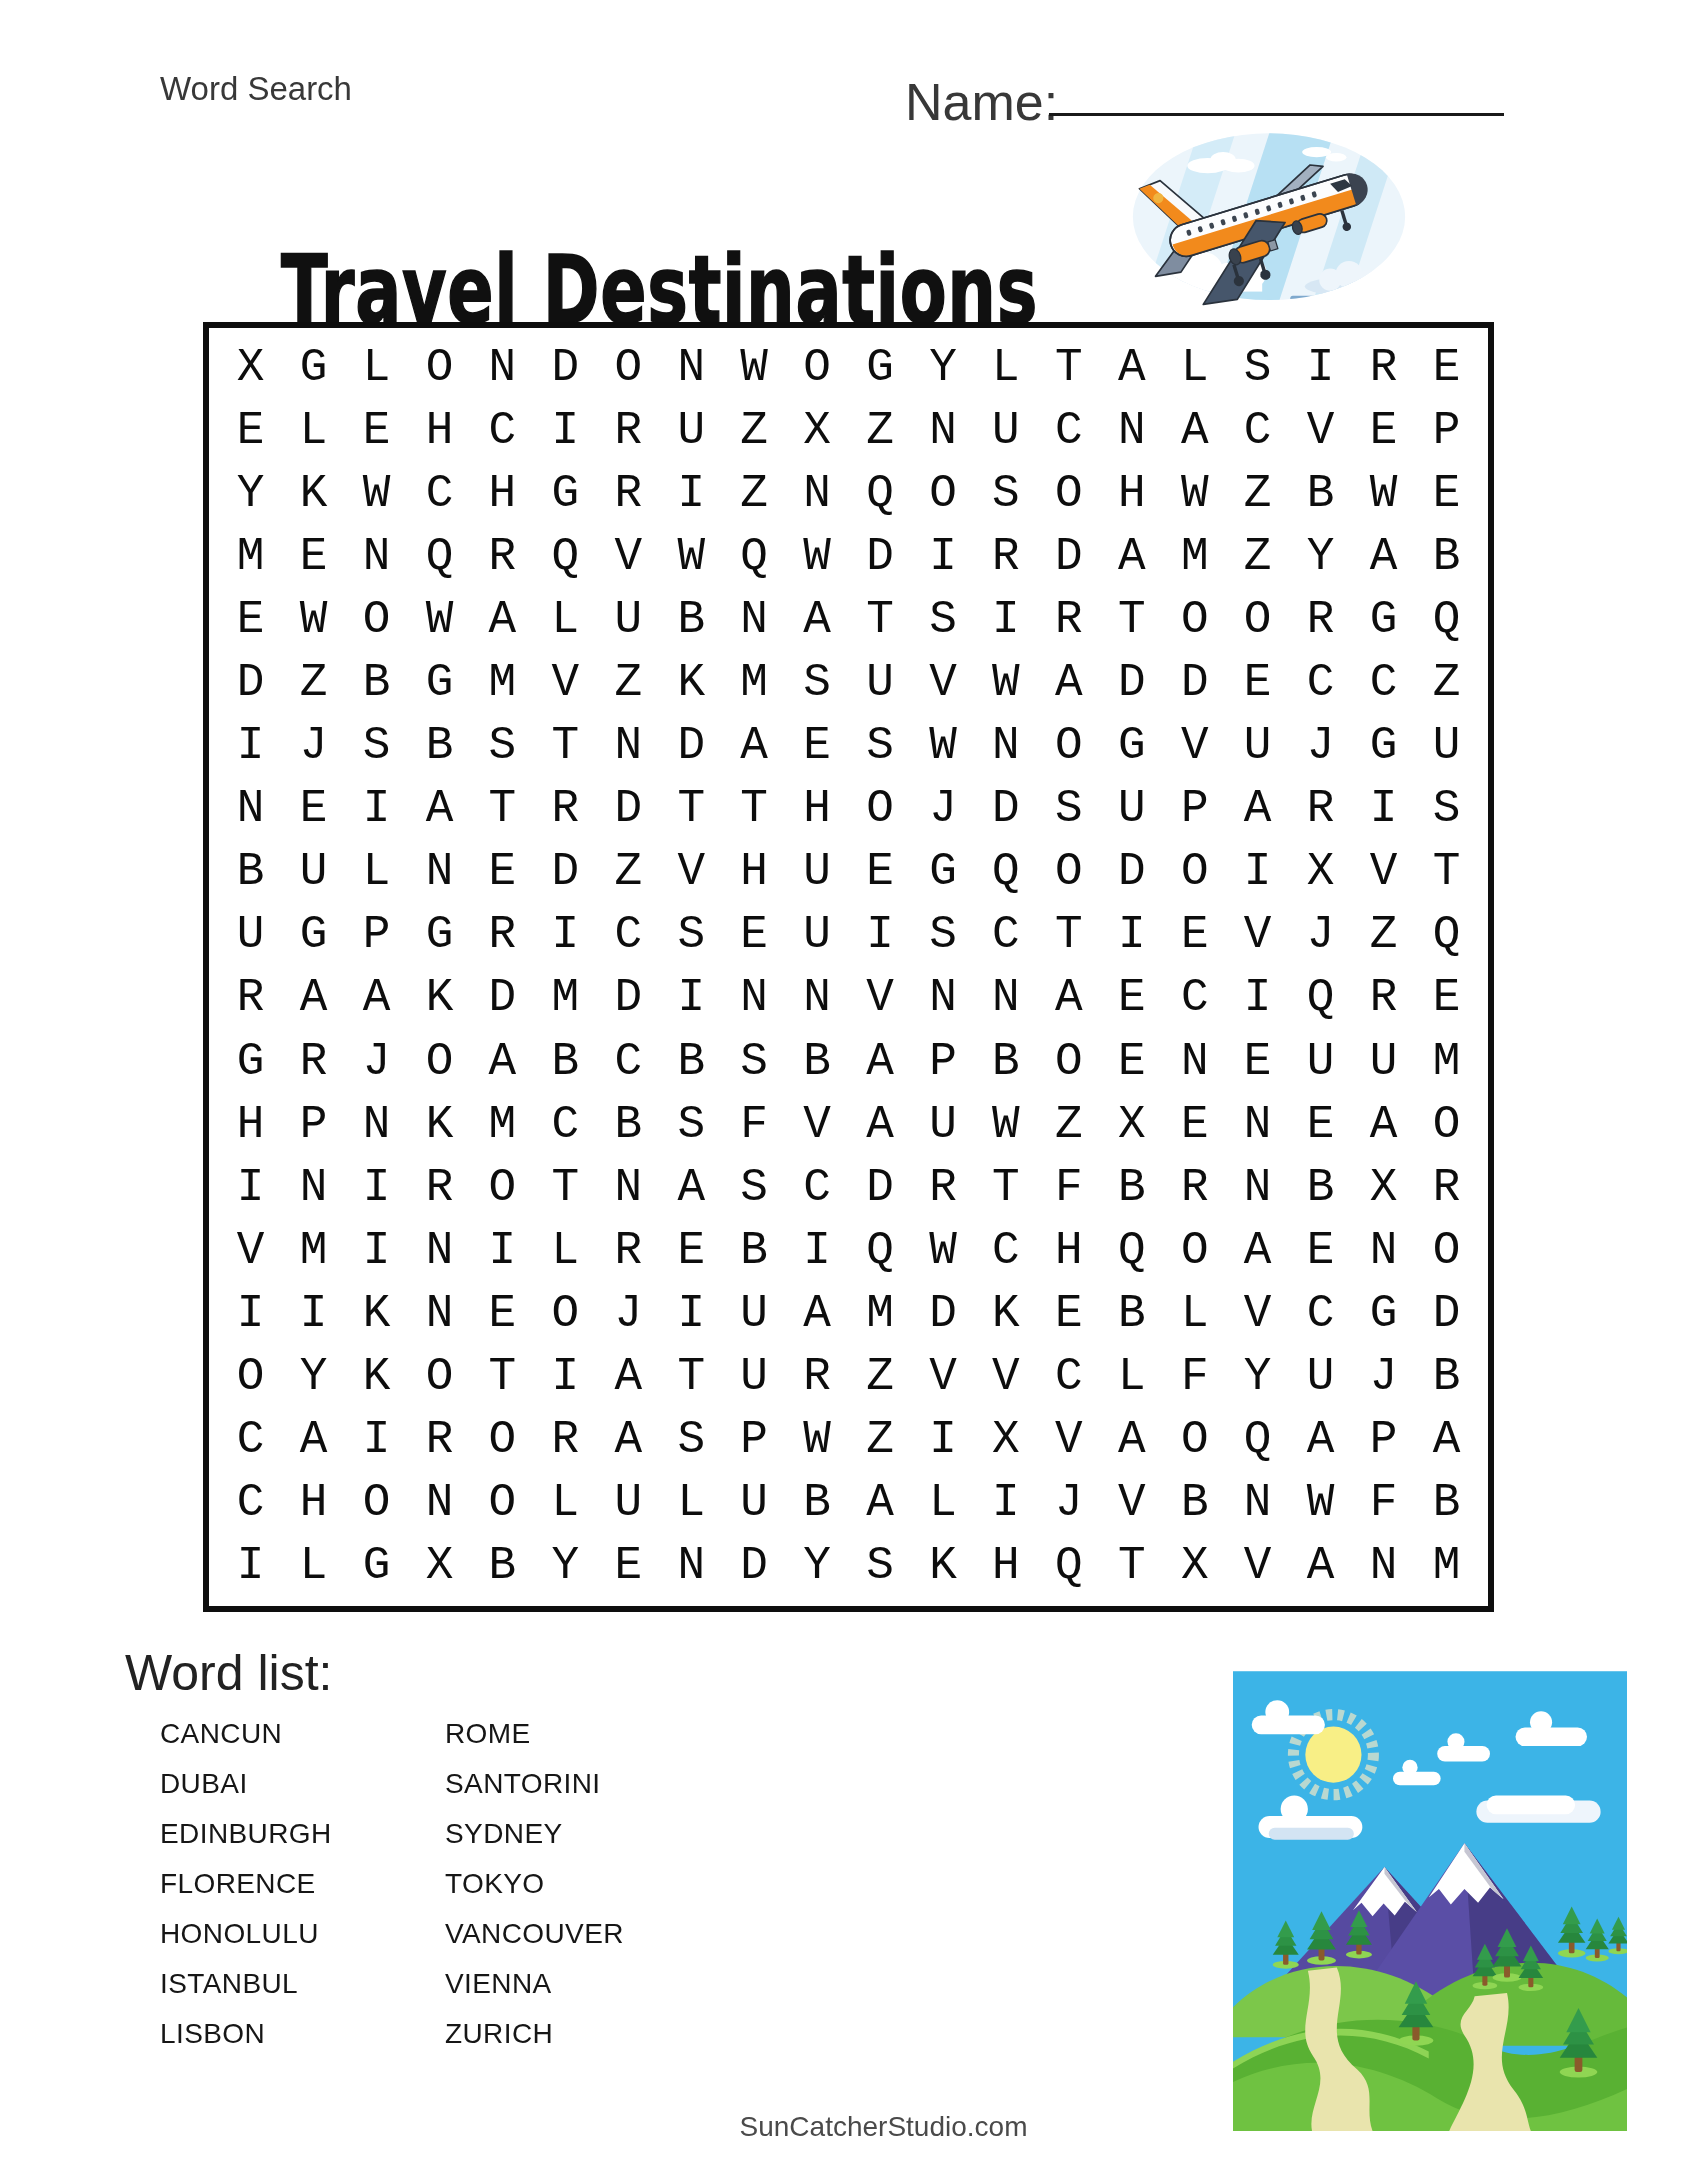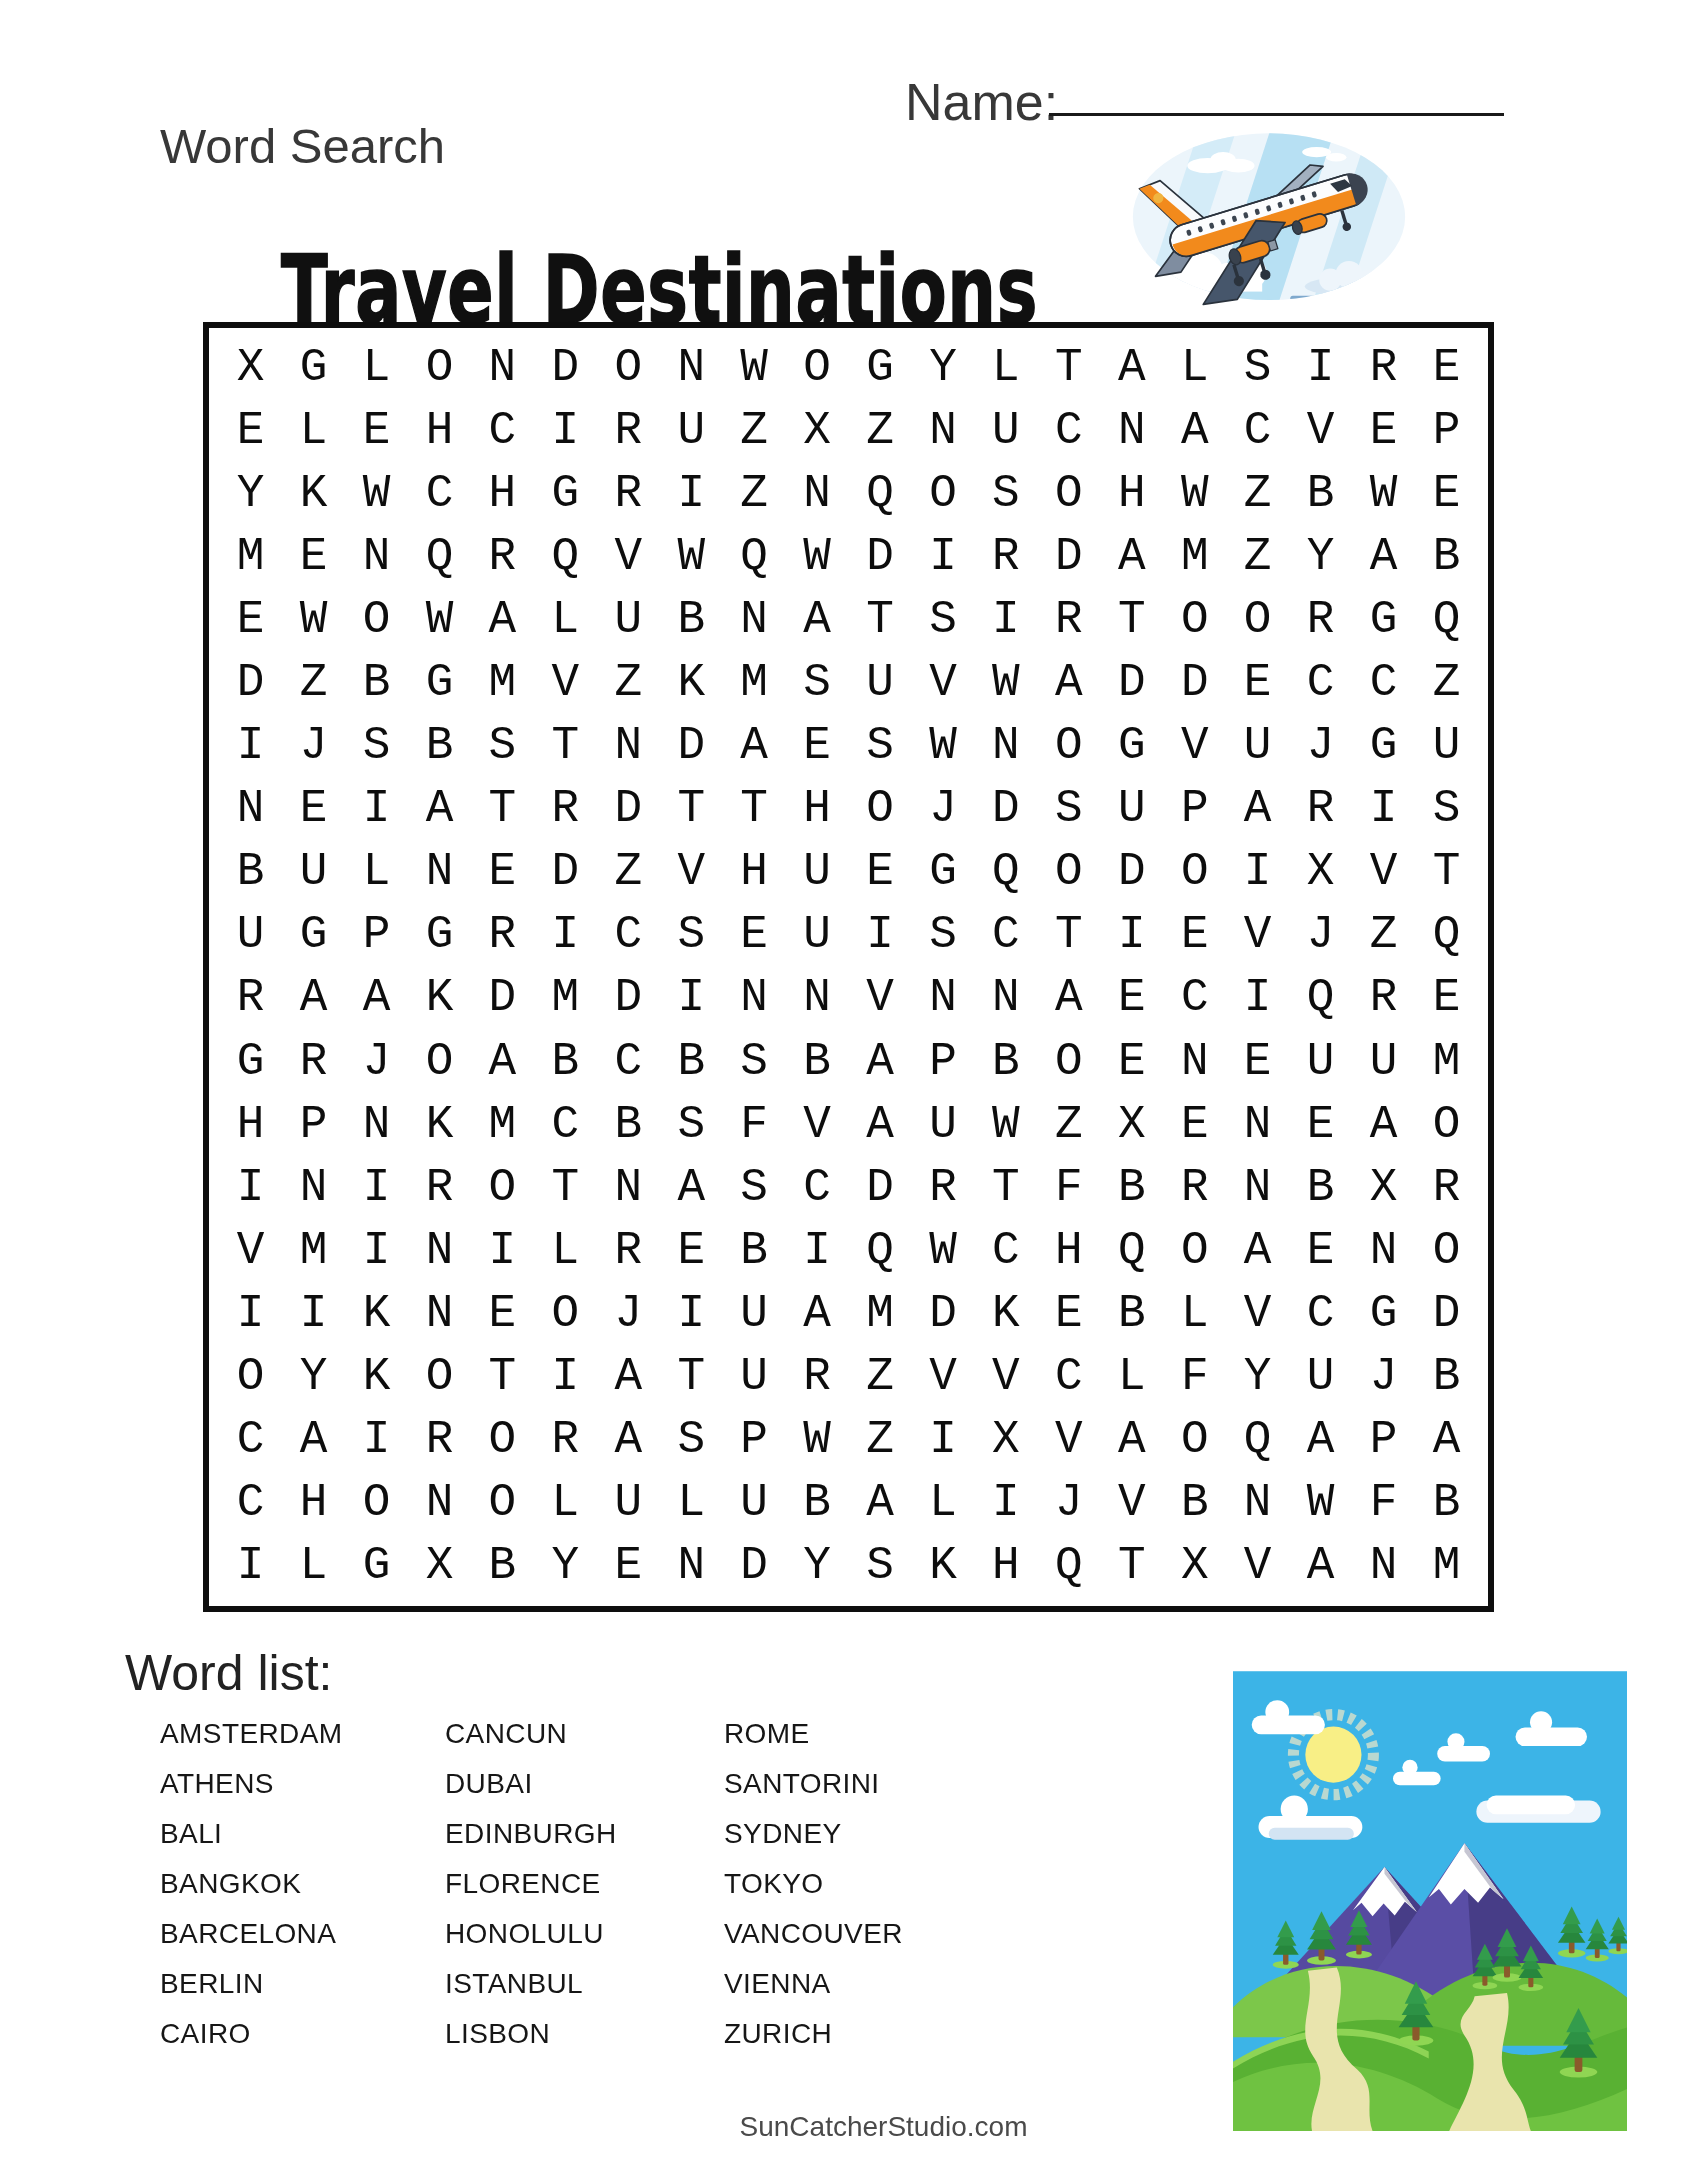--- a/index.html
+++ b/index.html
@@ -1,19 +1,19 @@
 <!DOCTYPE html>
 <html style="font-size:13.6px"><head>
 <meta charset="utf-8">
 <style>
   html,body{margin:0;padding:0;background:#ffffff;}
   .page{position:relative;width:1685px;height:2181px;background:#ffffff;
         font-family:"Liberation Sans",sans-serif;overflow:hidden;}
 
-  .ws-label{position:absolute;left:160px;top:70px;font-size:49px;color:#383838;margin-top:48px;}
+  .ws-label{position:absolute;left:160px;top:70px;font-size:33px;color:#383838;}
   .name-label{position:absolute;left:905px;top:72px;font-size:52px;color:#383838;}
   .name-line{position:absolute;left:1049px;top:113px;width:455px;height:3.4px;background:#191919;}
 
   .title{position:absolute;left:281px;top:179px;font-family:"DejaVu Sans",sans-serif;
          font-weight:bold;font-size:95px;line-height:1.0;color:#101010;letter-spacing:0.9px;
          white-space:nowrap;transform:scaleX(0.72);transform-origin:left top;
          -webkit-text-stroke:1.7px #101010;}
 
   .plane{position:absolute;left:1126px;top:118px;}
 
@@ -564,29 +564,20 @@
         <span class="cell">V</span>
         <span class="cell">A</span>
         <span class="cell">N</span>
         <span class="cell">M</span>
       </div>
     </div>
 
   <div class="wl-heading">Word list:</div>
   <div class="word-cols" id="word-columns">
       <div class="word-col">
-        <div class="word-item">AMSTERDAM</div>
-        <div class="word-item">ATHENS</div>
-        <div class="word-item">BALI</div>
-        <div class="word-item">BANGKOK</div>
-        <div class="word-item">BARCELONA</div>
-        <div class="word-item">BERLIN</div>
-        <div class="word-item">CAIRO</div>
-      </div>
-      <div class="word-col">
         <div class="word-item">CANCUN</div>
         <div class="word-item">DUBAI</div>
         <div class="word-item">EDINBURGH</div>
         <div class="word-item">FLORENCE</div>
         <div class="word-item">HONOLULU</div>
         <div class="word-item">ISTANBUL</div>
         <div class="word-item">LISBON</div>
       </div>
       <div class="word-col">
         <div class="word-item">ROME</div>

